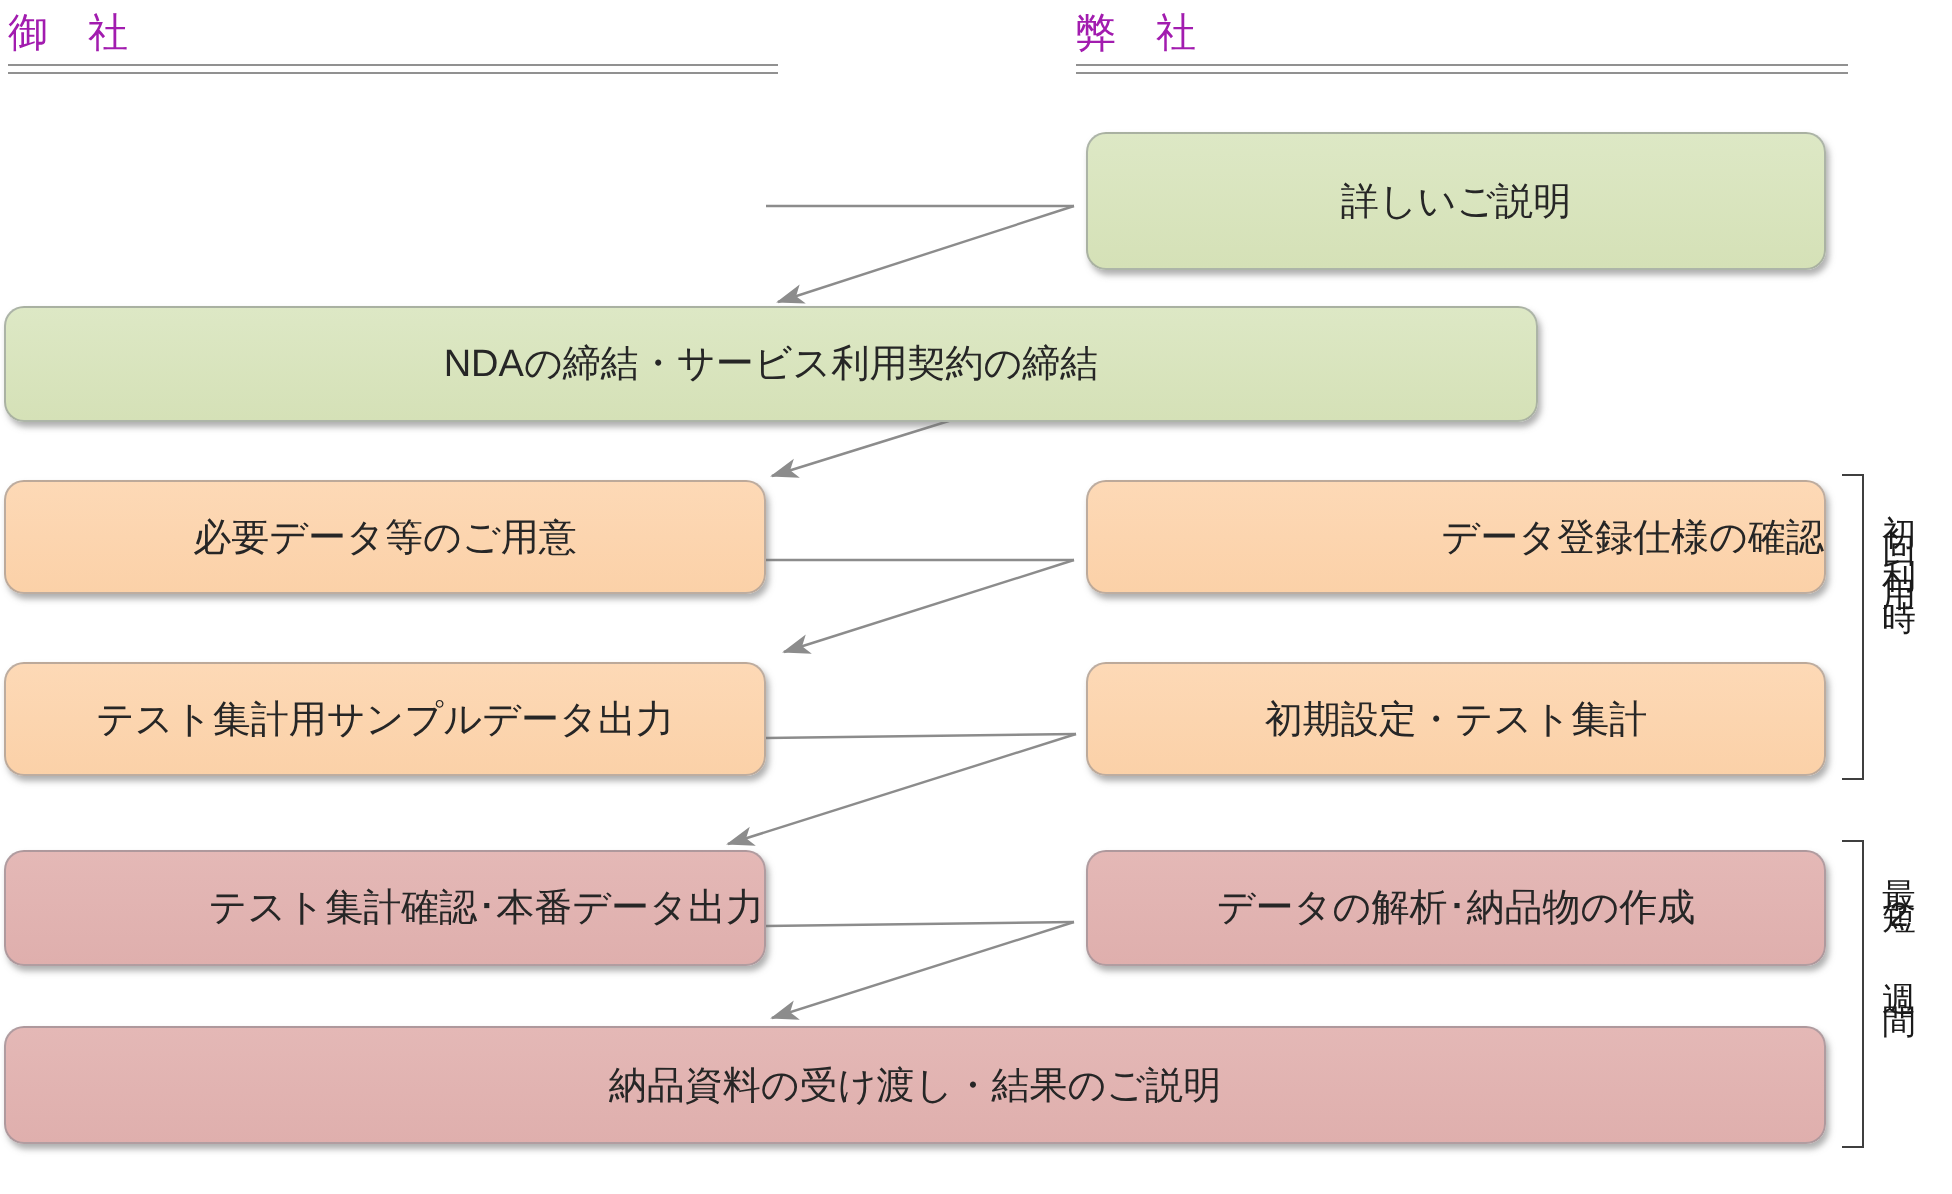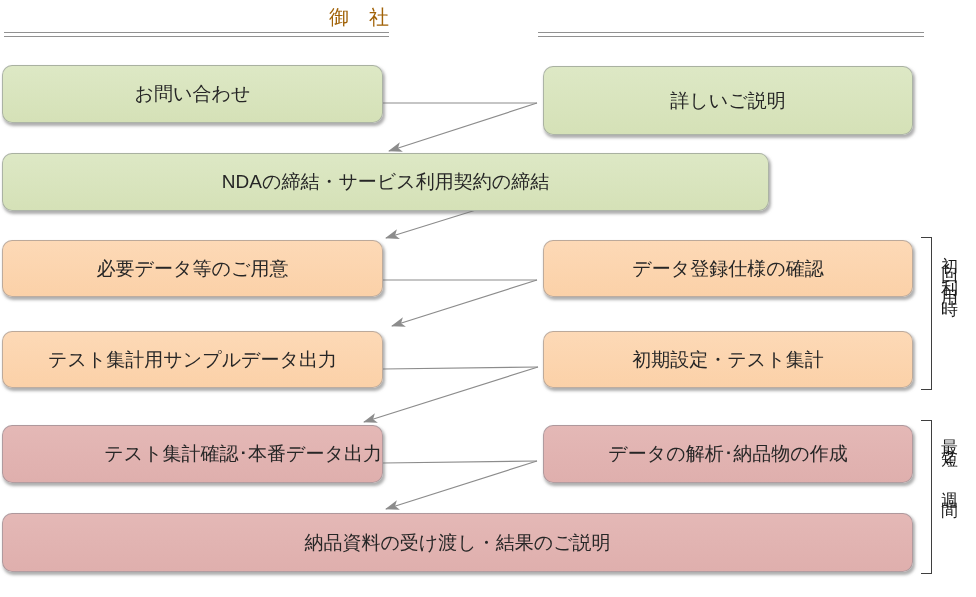--- a/index.html
+++ b/index.html
@@ -7,21 +7,21 @@
     position:relative;
     width:976px;height:597px;
     background:#ffffff;
     font-family:"Liberation Sans","DejaVu Sans",sans-serif;
     color:#262626;
     overflow:hidden;
   }
   .col-header{
     position:absolute;top:3px;height:28px;
     font-size:20px;line-height:28px;
-    text-align:right;color:#a16207;
+    text-align:left;color:#a21caf;
   }
   .dbl-rule{
     position:absolute;top:32px;height:3px;
     border-top:1px solid #919191;
     border-bottom:1px solid #919191;
   }
   .box{
     position:absolute;
     display:flex;align-items:center;justify-content:center;
     border-radius:10px;
@@ -50,55 +50,53 @@
     color:#1a1a1a;
     white-space:nowrap;
   }
 </style>
 </head>
 <body>
 
 <div class="canvas">
 
   <div class="col-header" style="left:4px;width:385px;">御　社</div>
+  <div class="col-header" style="left:538px;width:386px;">弊　社</div>
   <div class="dbl-rule" style="left:4px;width:385px;"></div>
   <div class="dbl-rule" style="left:538px;width:386px;"></div>
 
   <svg class="connector-layer" width="976" height="597">
     <defs>
       <marker id="ah" markerUnits="userSpaceOnUse" markerWidth="16" markerHeight="12" refX="13" refY="5" orient="auto">
         <path d="M0,0 L14,5 L0,10 L3.5,5 Z" fill="#8c8c8c"></path>
       </marker>
     </defs>
     <path d="M383,103 L537,103" fill="none" stroke-width="1.2" stroke="#8c8c8c"></path>
     <path d="M537,103 L389,151" fill="none" stroke-width="1.2" marker-end="url(#ah)" stroke="#8c8c8c"></path>
     <path d="M476,210 L386,238" fill="none" stroke-width="1.2" marker-end="url(#ah)" stroke="#8c8c8c"></path>
     <path d="M383,280 L537,280" fill="none" stroke-width="1.2" stroke="#8c8c8c"></path>
     <path d="M537,280 L392,326" fill="none" stroke-width="1.2" marker-end="url(#ah)" stroke="#8c8c8c"></path>
     <path d="M383,369 L538,367" fill="none" stroke-width="1.2" stroke="#8c8c8c"></path>
     <path d="M538,367 L364,422" fill="none" stroke-width="1.2" marker-end="url(#ah)" stroke="#8c8c8c"></path>
     <path d="M383,463 L537,461" fill="none" stroke-width="1.2" stroke="#8c8c8c"></path>
     <path d="M537,461 L386,509" fill="none" stroke-width="1.2" marker-end="url(#ah)" stroke="#8c8c8c"></path>
   </svg>
 
-  <div class="box green" style="left:2px;top:65px;width:381px;height:58px;">
-    <span>お問い合わせ</span>
-  </div>
   <div class="box green" style="left:543px;top:66px;width:370px;height:69px;">
     <span>詳しいご説明</span>
   </div>
 
   <div class="box green" style="left:2px;top:153px;width:767px;height:58px;">
     <span>NDAの締結・サービス利用契約の締結</span>
   </div>
 
   <div class="box orange" style="left:2px;top:240px;width:381px;height:57px;justify-content:center;">
     <span>必要データ等のご用意</span>
   </div>
-  <div class="box orange" style="left:543px;top:240px;width:370px;height:57px;">
+  <div class="box orange" style="left:543px;top:240px;width:370px;height:57px;justify-content:flex-end;">
     <span>データ登録仕様の確認</span>
   </div>
 
   <div class="box orange" style="left:2px;top:331px;width:381px;height:57px;">
     <span>テスト集計用サンプルデータ出力</span>
   </div>
   <div class="box orange" style="left:543px;top:331px;width:370px;height:57px;">
     <span>初期設定・テスト集計</span>
   </div>
 

